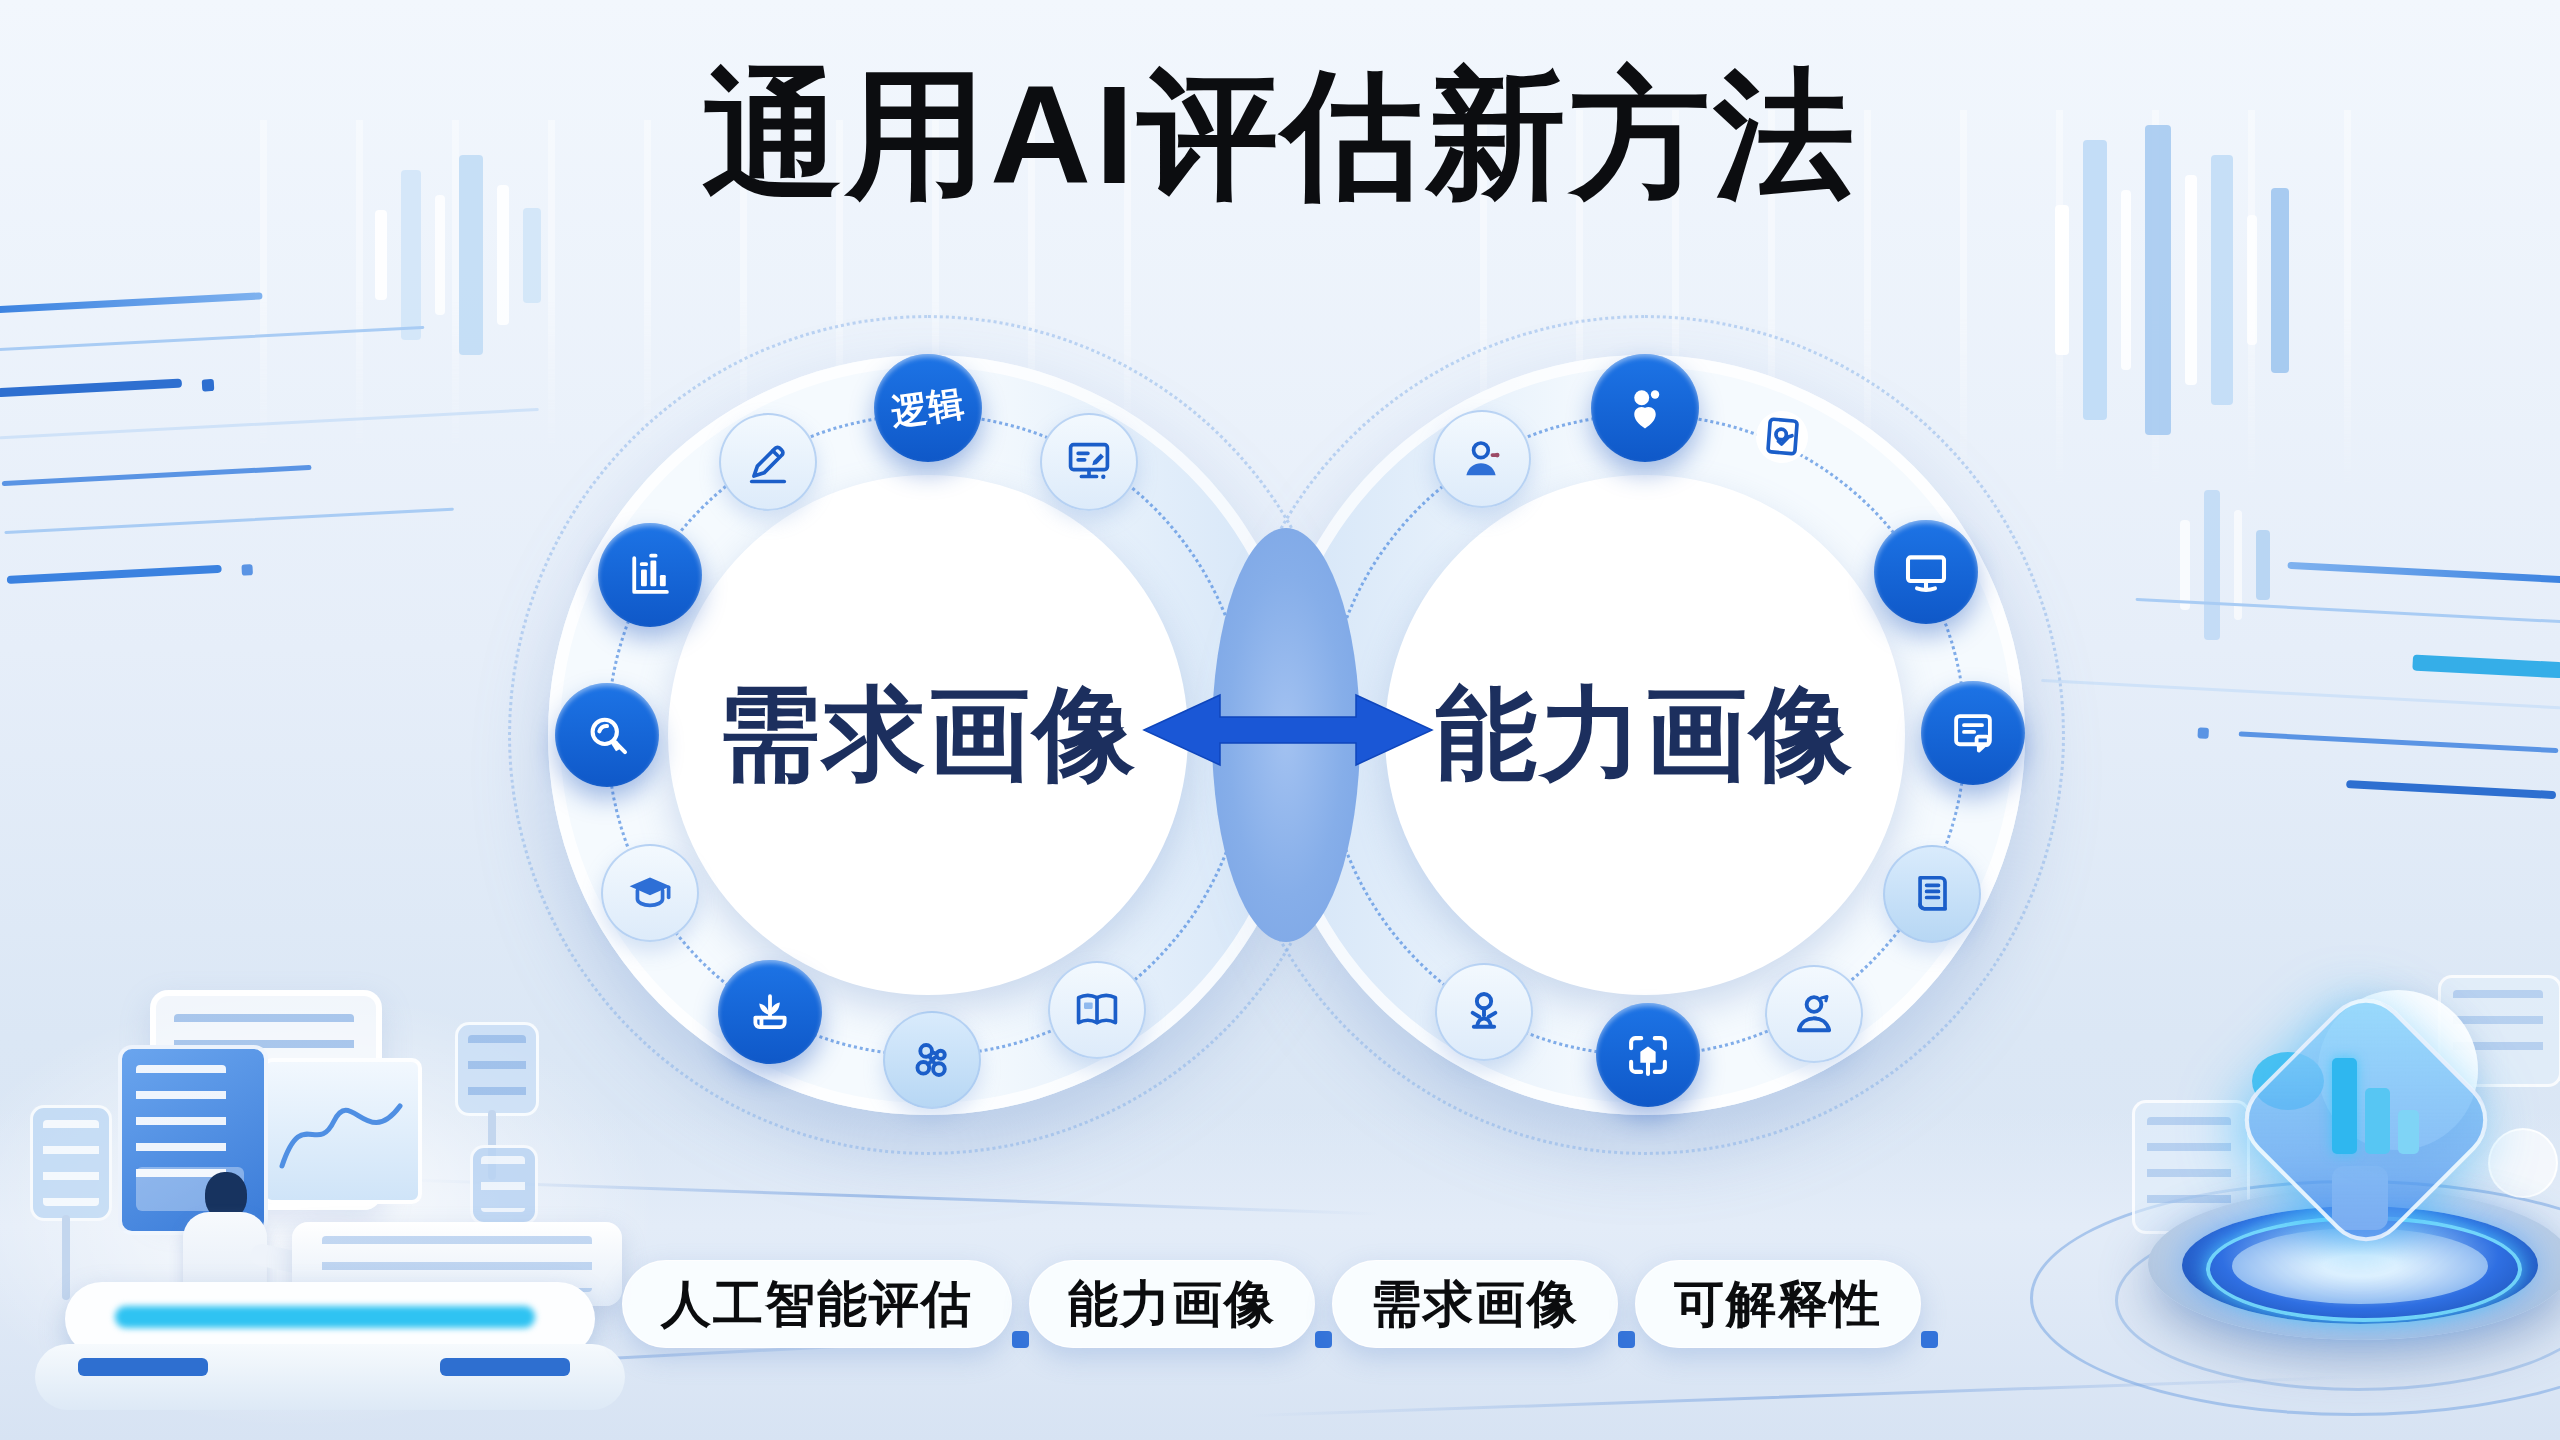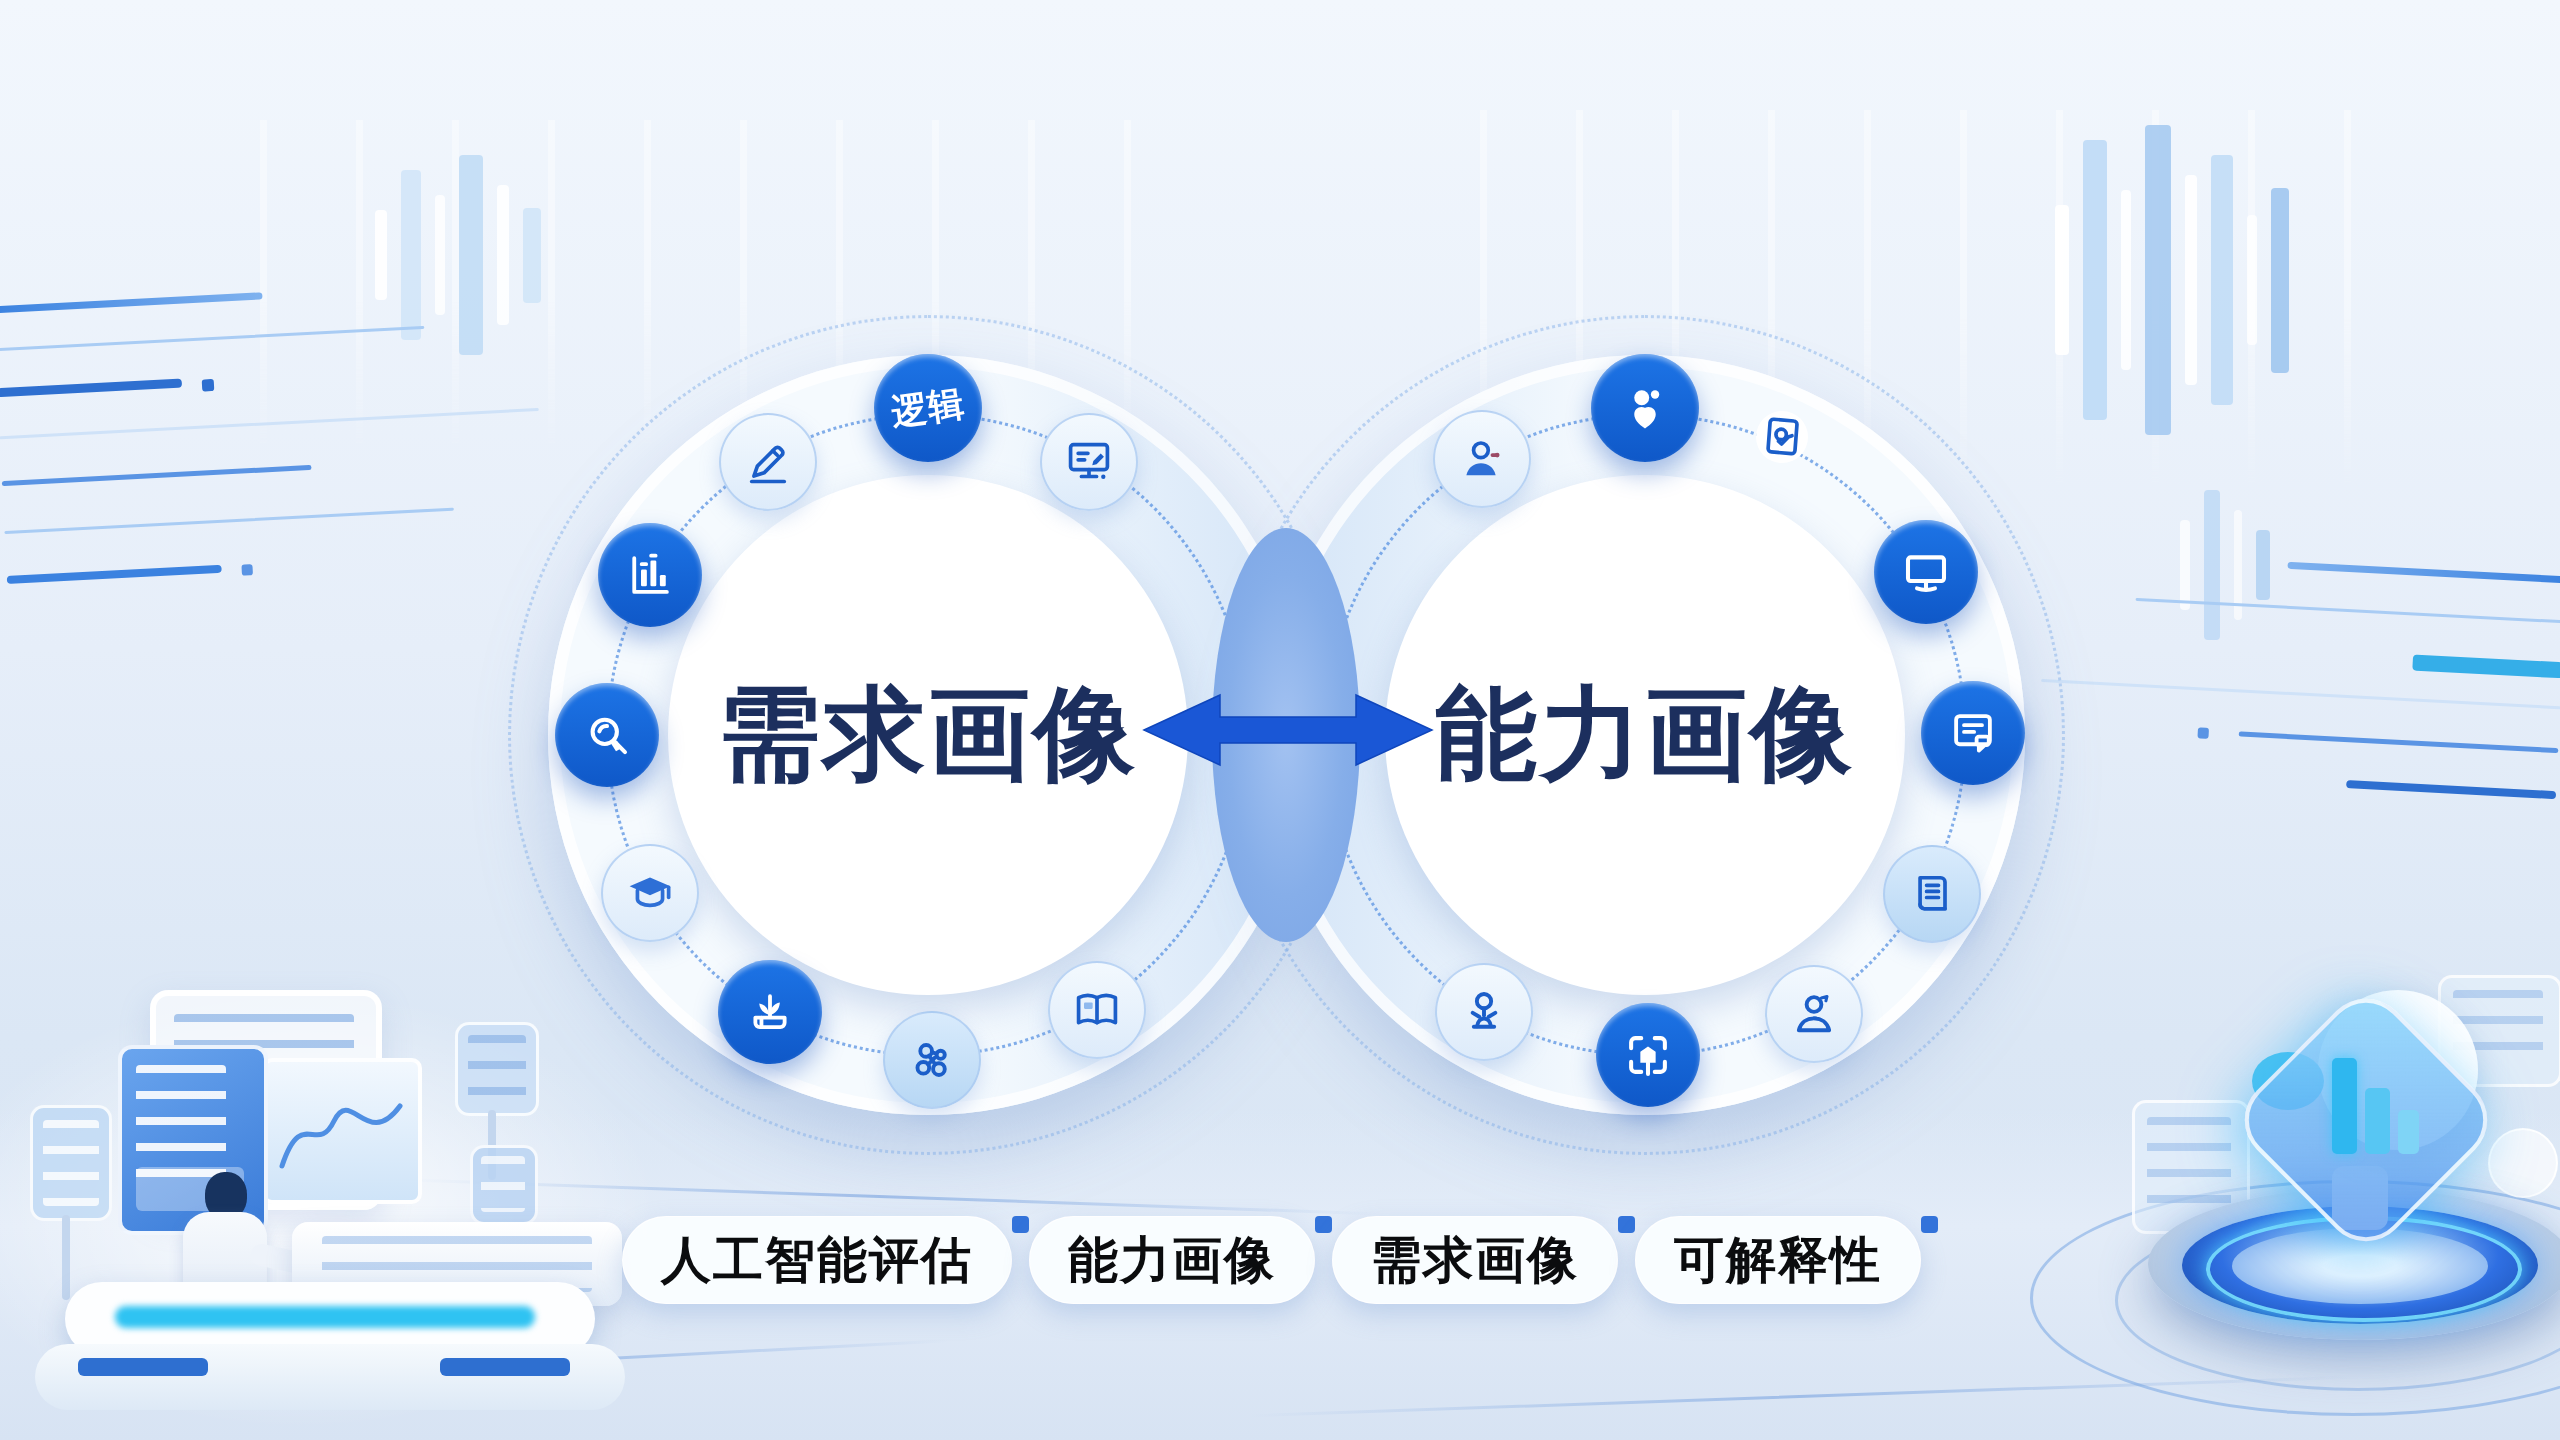--- a/index.html
+++ b/index.html
@@ -48,22 +48,22 @@
   .icon.blue{width:104px;height:104px;background:linear-gradient(180deg,#1d74e6,#0f58c8);
     box-shadow:0 12px 24px rgba(25,85,190,.38), inset 0 3px 5px rgba(255,255,255,.45);}
   .icon.badge{width:108px;height:108px;}
   .icon.lite{width:94px;height:94px;background:linear-gradient(180deg,#f3f9fe,#ddebfa);
     border:2px solid rgba(168,200,240,.75);box-shadow:0 9px 20px rgba(118,158,218,.28);}
   .icon.tint{background:linear-gradient(180deg,#d9ebfc,#b7d7f4);}
   .icon.white{background:#ffffff;}
   .icon svg{display:block;}
   .badge-text{color:#fff;font-size:36px;font-weight:800;letter-spacing:1px;transform:rotate(-8deg);}
   
-  .tags{position:absolute;z-index:6;left:50%;top:1216px;transform:translateX(-50%);
-    display:flex;align-items:flex-start;white-space:nowrap;}
+  .tags{position:absolute;z-index:6;left:50%;top:1260px;transform:translateX(-50%);
+    display:flex;align-items:flex-end;white-space:nowrap;}
   .pill{height:86px;line-height:86px;padding:0 38px;border-radius:44px;
     background:rgba(250,253,255,.97);border:1px solid rgba(255,255,255,.9);
     box-shadow:0 10px 26px rgba(108,148,208,.30);
     font-size:50px;font-weight:800;color:#0b0c0e;letter-spacing:2px;}
   .tagdot{width:17px;height:17px;border-radius:4px;background:#3373da;}
   
   .scene{position:absolute;z-index:1;}
   .scene *{position:absolute;}
   .sc-left{left:0;top:950px;width:660px;height:490px;}
   .glow{border-radius:50%;background:radial-gradient(ellipse,rgba(255,255,255,.85),rgba(255,255,255,0) 70%);}
@@ -125,20 +125,21 @@
     <i style="right:0;top:172px;width:320px;height:5px;background:#5a94e4"></i>
     <i style="right:350px;top:170px;width:11px;height:11px;background:#5a94e4;border-radius:3px"></i>
     <i style="right:0;top:215px;width:210px;height:8px;background:#2e6fd0"></i>
   </div>
 
   <div class="floor"></div>
   <div class="floorline" style="left:380px;top:1195px;width:1000px;transform:rotate(2deg)"></div>
   <div class="floorline" style="left:1250px;top:1395px;width:1100px;transform:rotate(-2deg)"></div>
   <div class="floorline" style="left:150px;top:1360px;width:800px;transform:rotate(-3deg)"></div>
 
+  <h1 class="title">通用AI评估新方法</h1>
 
   <div class="ring l">
     <div class="inner"></div>
     <div class="clabel">需求画像</div>
   </div>
   <div class="ring r">
     <div class="inner"></div>
     <div class="clabel">能力画像</div>
   </div>
   <div class="lens"></div>

